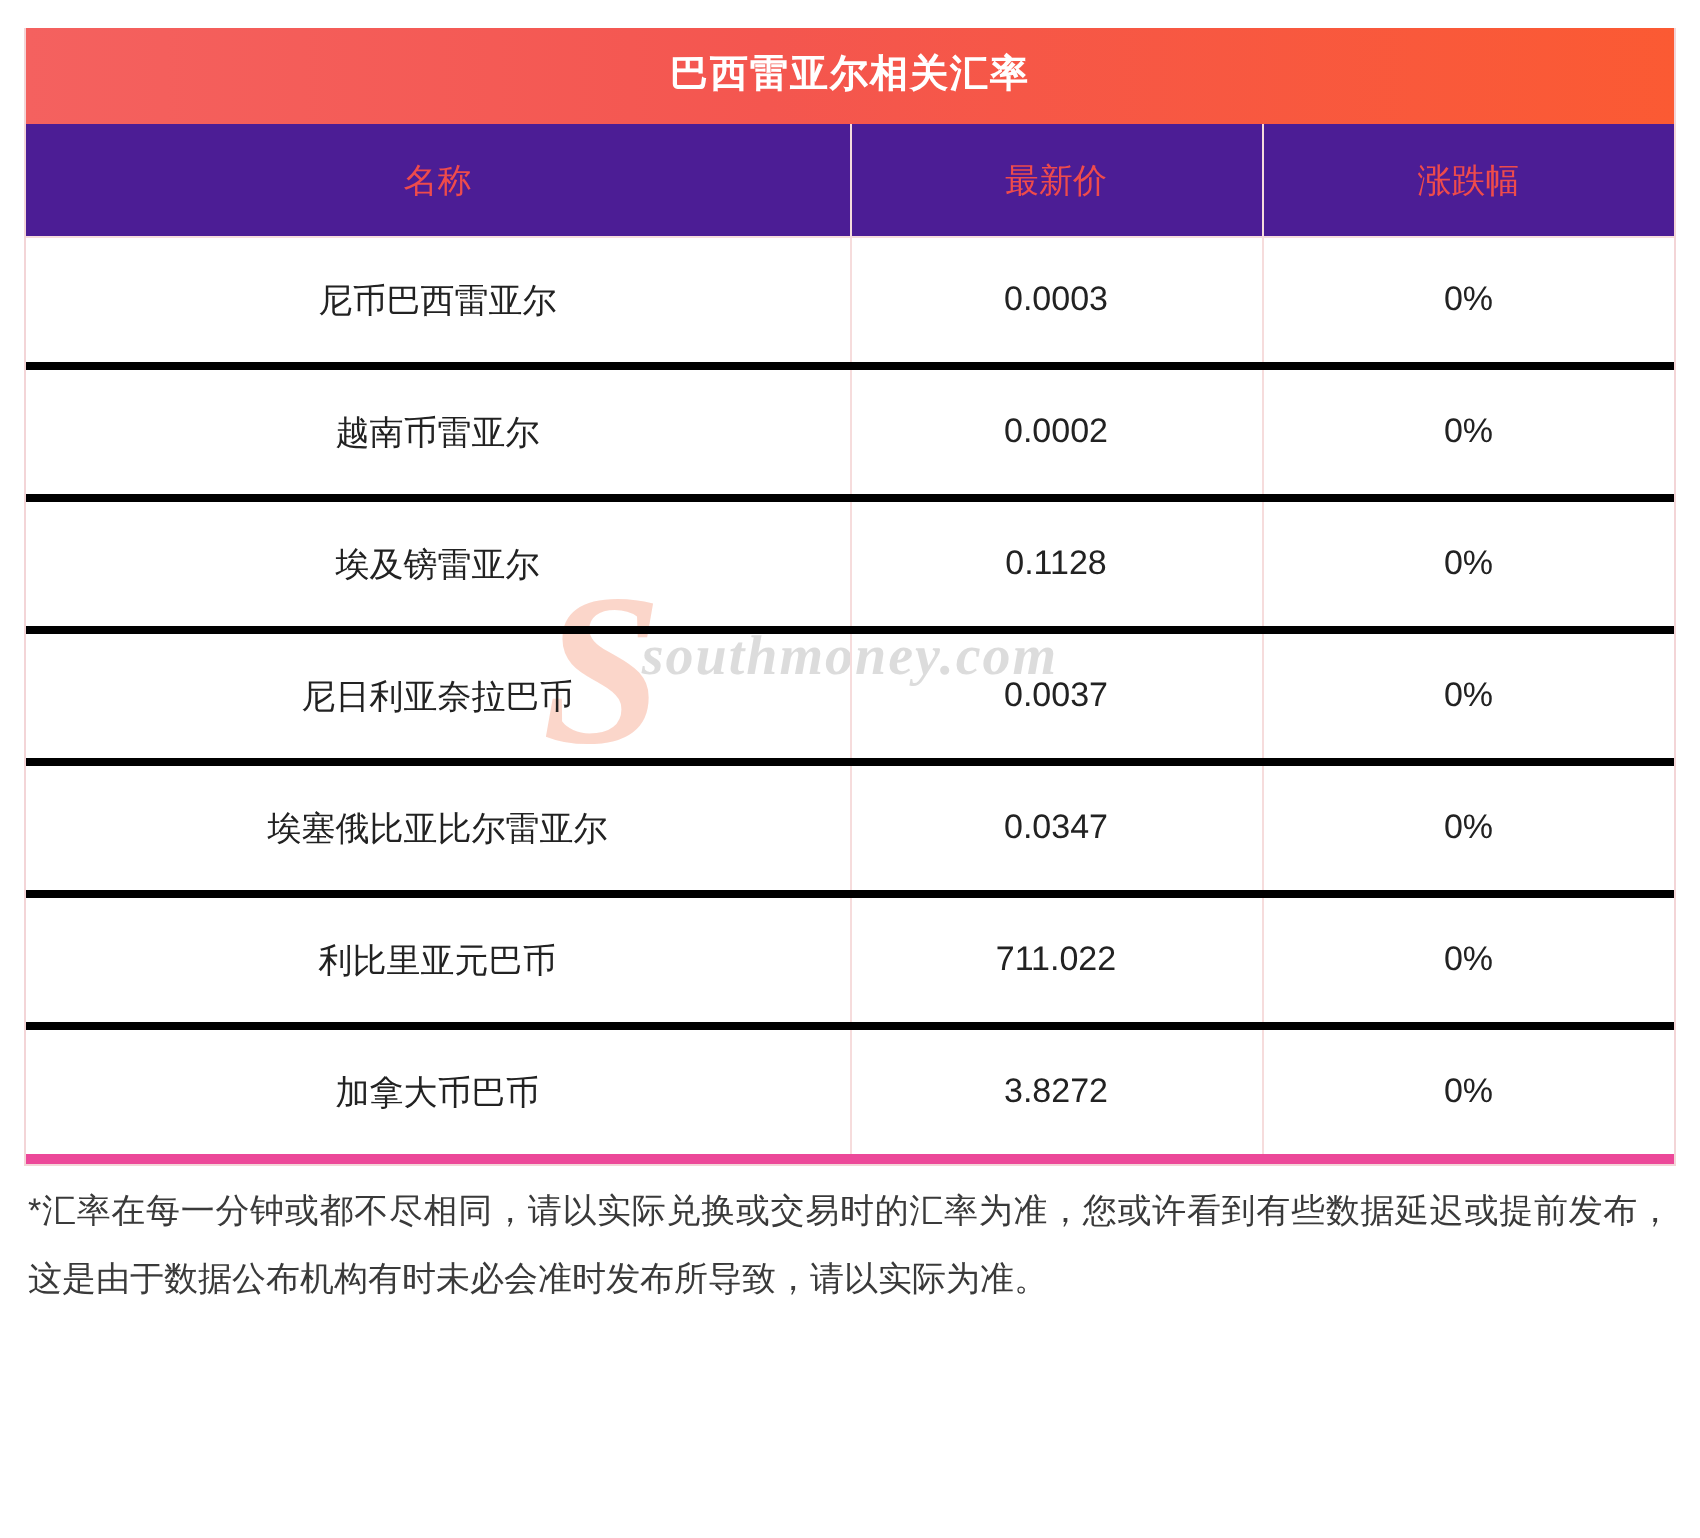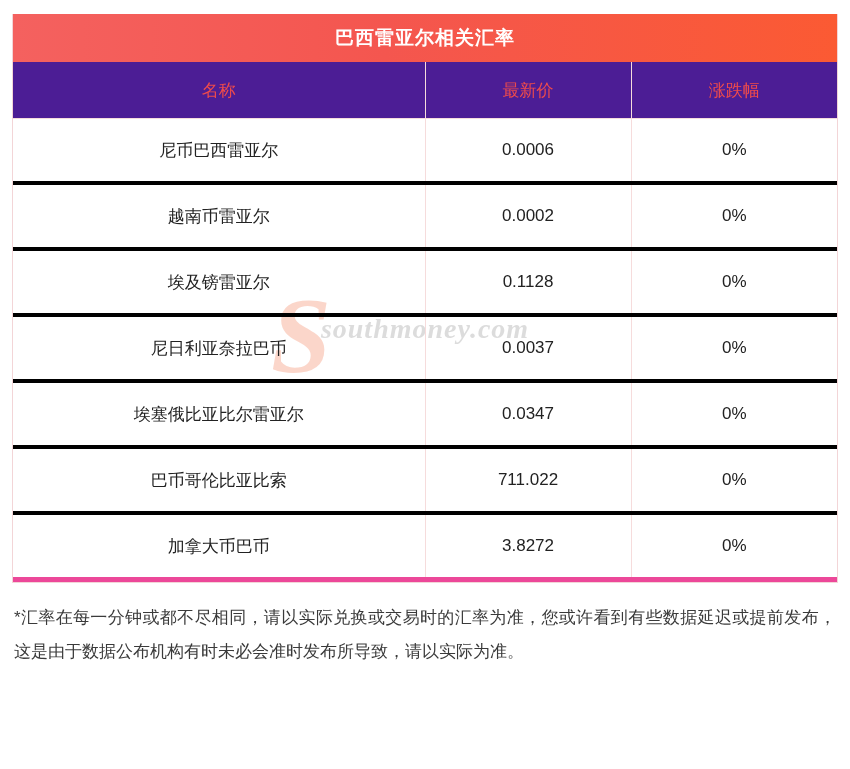--- a/index.html
+++ b/index.html
@@ -111,21 +111,21 @@
     top: 36px;
     font-family: "Liberation Serif", serif;
     font-style: italic;
     font-size: 108px;
     font-weight: bold;
     color: rgba(243,120,80,0.30);
     line-height: 1;
   }
   .note {
     width: 826px;
-    margin: 18px auto 0 auto;
+    margin: 6px auto 0 auto;
     font-size: 17px;
     line-height: 34px;
     color: #3a3a3a;
     text-align: justify;
     padding: 0 2px;
     box-sizing: border-box;
   }
 </style>
 </head>
 <body>
@@ -150,21 +150,21 @@
       <thead>
         <tr>
           <th>名称</th>
           <th>最新价</th>
           <th>涨跌幅</th>
         </tr>
       </thead>
       <tbody>
         <tr>
           <td>尼币巴西雷亚尔</td>
-          <td>0.0006</td>
+          <td>0.0003</td>
           <td>0%</td>
         </tr>
         <tr>
           <td>越南币雷亚尔</td>
           <td>0.0002</td>
           <td>0%</td>
         </tr>
         <tr>
           <td>埃及镑雷亚尔</td>
           <td>0.1128</td>
@@ -174,21 +174,21 @@
           <td>尼日利亚奈拉巴币</td>
           <td>0.0037</td>
           <td>0%</td>
         </tr>
         <tr>
           <td>埃塞俄比亚比尔雷亚尔</td>
           <td>0.0347</td>
           <td>0%</td>
         </tr>
         <tr>
-          <td>巴币哥伦比亚比索</td>
+          <td>利比里亚元巴币</td>
           <td>711.022</td>
           <td>0%</td>
         </tr>
         <tr>
           <td>加拿大币巴币</td>
           <td>3.8272</td>
           <td>0%</td>
         </tr>
       </tbody>
     </table>

